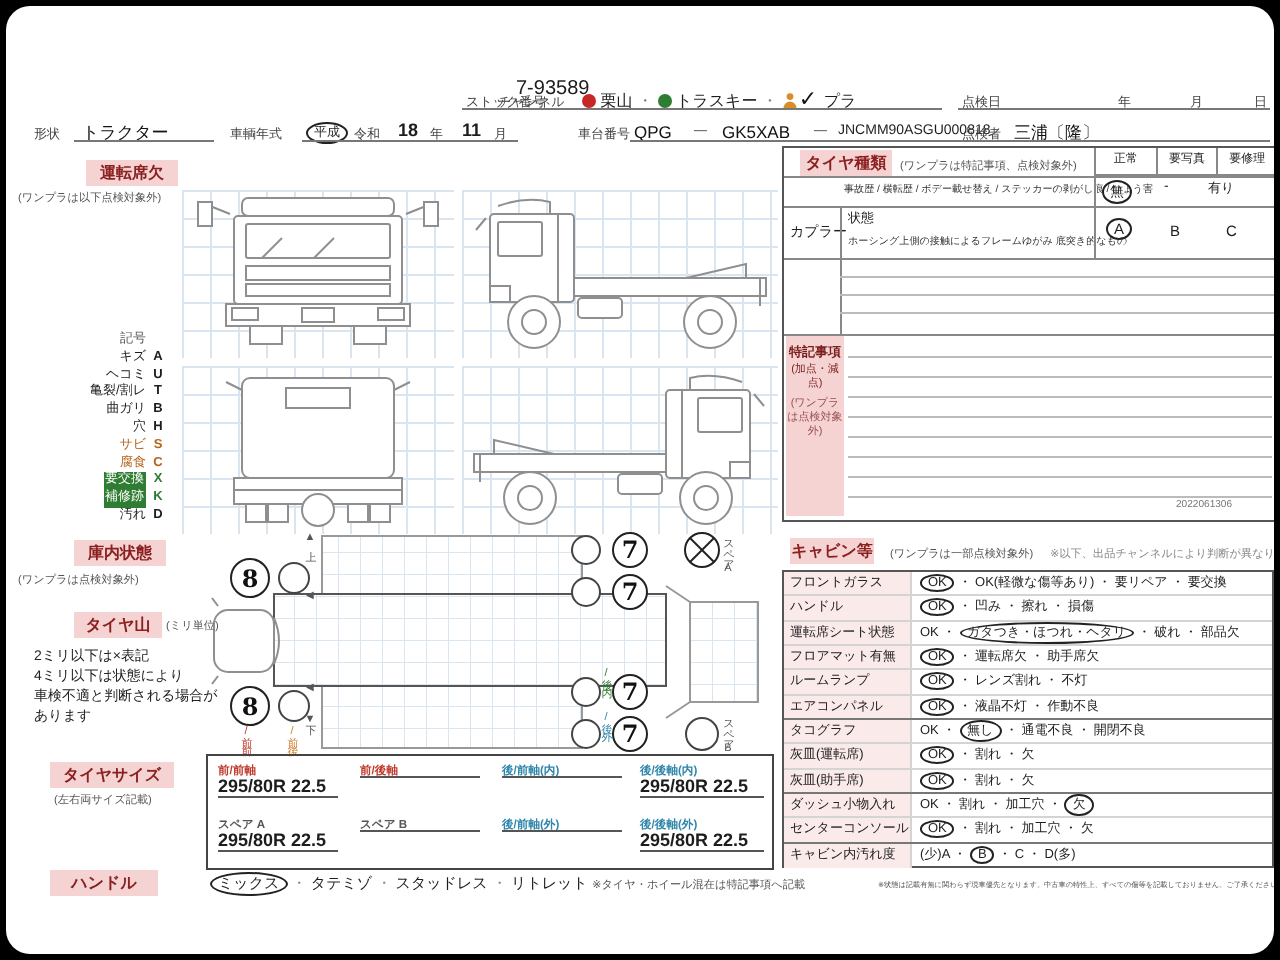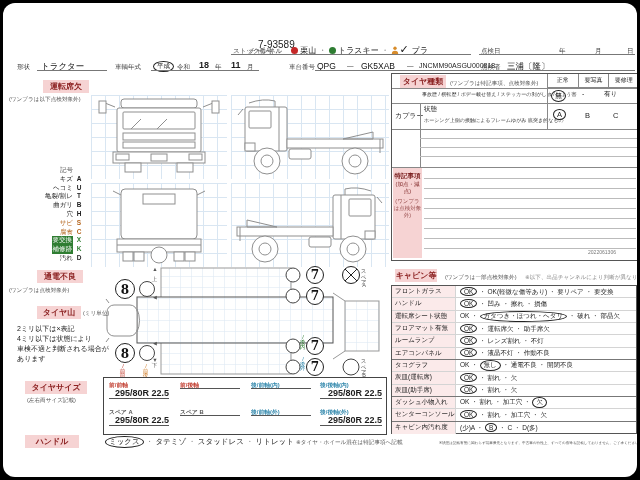--- a/index.html
+++ b/index.html
@@ -31,21 +31,21 @@
   .crow{height:12.33px;display:flex;align-items:center;border-bottom:1px solid #d4d4d4;box-sizing:border-box}
   .crow.hv{border-bottom-color:#777}
   .clab{width:64px;height:100%;background:#fbeaea;display:flex;align-items:center;
         padding-left:3px;font-size:6.5px;border-right:1px solid #d4d4d4;box-sizing:border-box;color:#222}
   .copt{padding-left:4px;font-size:6.5px;white-space:nowrap}
   .copt .circ{font-size:6.5px}
   .hline{position:absolute;border-top:1px solid #888;height:0}
   .vline{position:absolute;border-left:1px solid #888;width:0}
   .redh{color:#c0392b}.blueh{color:#2e86ab}.grayh{color:#555}
   .sizehead{font-size:5.8px;font-weight:bold}
-  .sizeval{font-size:9px;font-weight:bold;text-align:right;border-bottom:1px solid #555}
+  .sizeval{font-size:9px;font-weight:bold;border-bottom:1px solid #555}
   .check{font-weight:bold;font-size:11px;color:#111;margin:0 1px 0 -2px}
 </style>
 </head>
 <body>
 
 <div id="sheet">
 
   <span class="abs lbl" style="left:230px;top:44px">ストック番号</span>
   <span class="abs" style="left:255px;top:36px;font-size:10px">7-93589</span>
   <div class="abs ul" style="left:228px;top:51px;width:100px"></div>
@@ -222,21 +222,21 @@
     <div class="legend-row">
         <span class="legend-name lg-green-bg">補修跡</span>
         <span class="legend-code lg-green">K</span>
       </div>
     <div class="legend-row">
         <span class="legend-name">汚れ</span>
         <span class="legend-code">D</span>
       </div>
   </div>
 
-  <div class="abs plabel" style="left:34px;top:267px;width:46px">通電不良</div>
+  <div class="abs plabel" style="left:34px;top:267px;width:46px">庫内状態</div>
   <div class="abs tiny" style="left:6px;top:283px">(ワンプラは点検対象外)</div>
 
   <div class="abs" style="left:100px;top:262px;width:292px;height:113px">
     <svg width="292" height="113" viewBox="0 0 292 113">
       <defs>
         <pattern id="gp" width="11" height="11" patternUnits="userSpaceOnUse">
           <path d="M11 0 H0 V11" fill="none" stroke="#d9e6f2" stroke-width="1"></path>
         </pattern>
       </defs>
       <rect x="58" y="3" width="130" height="106" fill="url(#gp)" stroke="#999"></rect>

